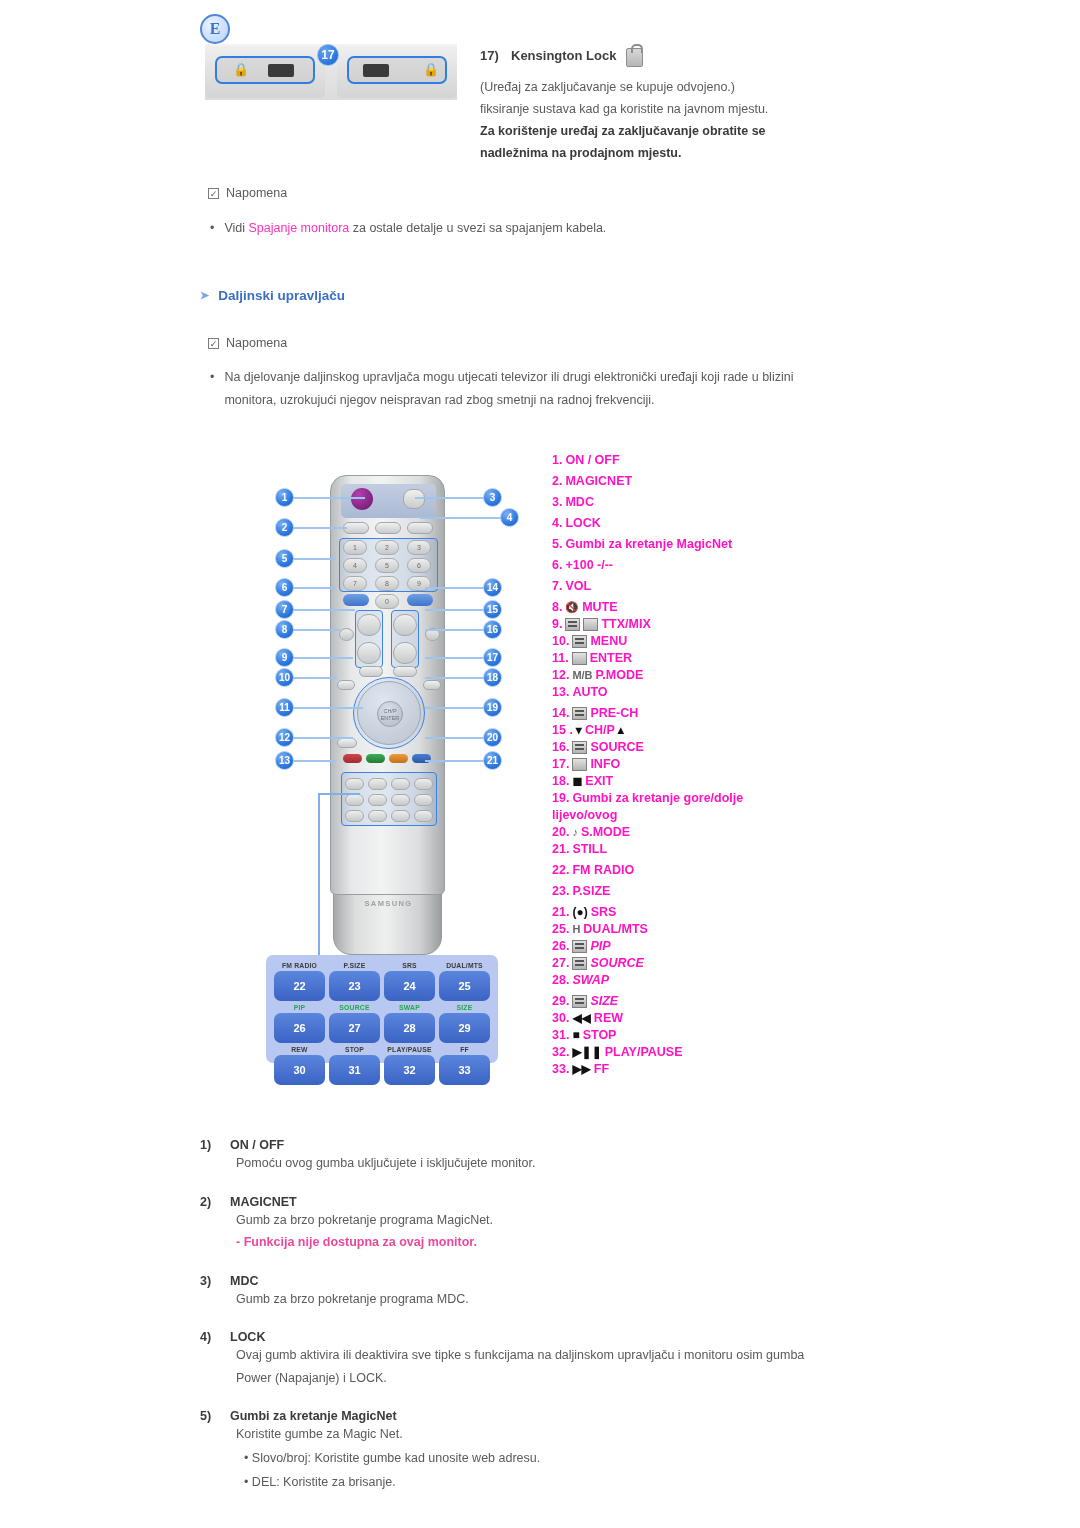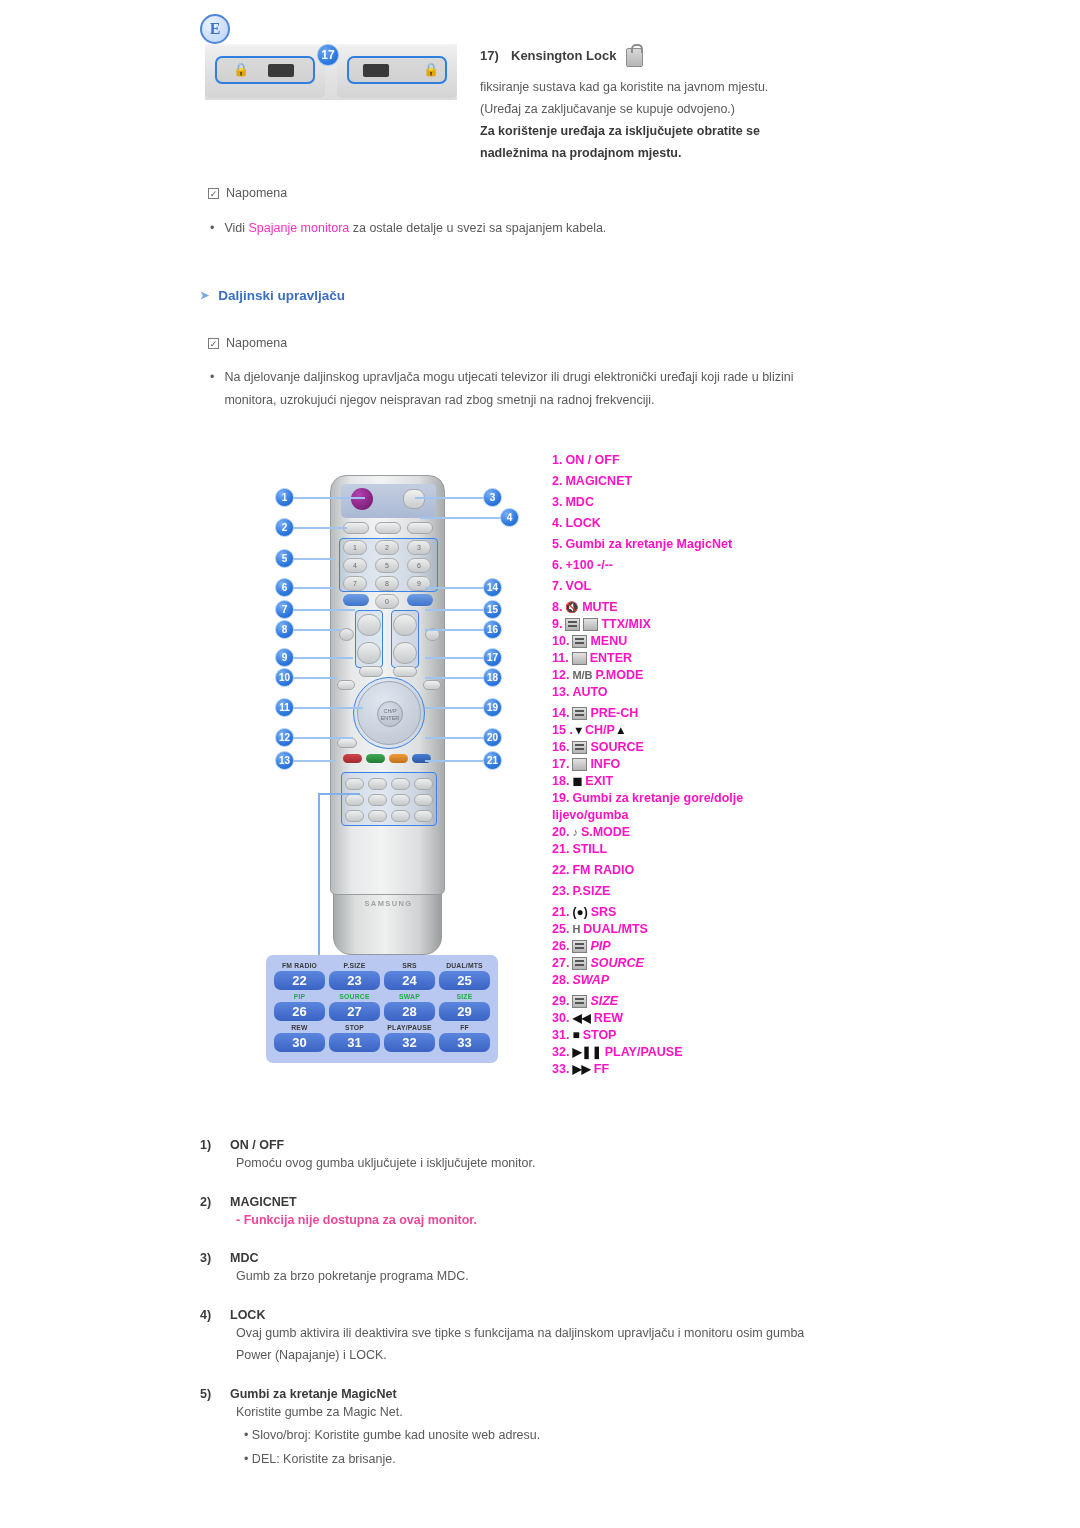--- a/index.html
+++ b/index.html
@@ -216,23 +216,23 @@
     position: absolute; left: 266px; top: 955px;
     width: 232px; height: 108px;
     background: #b9c8f0; border-radius: 7px;
     padding: 7px 8px;
   }
   .legend-grid { display: grid; grid-template-columns: repeat(4, 1fr); gap: 3px 4px; }
   .lg-cell { text-align: center; }
   .lg-label { font-size: 6.8px; font-weight: bold; color: #3a3a3a; letter-spacing: .2px; }
   .lg-label.green { color: #1faa46; }
   .lg-key {
-    margin-top: 2px; height: 19px; border-radius: 7px;
+    margin-top: 2px; height: 30px; border-radius: 7px;
     background: linear-gradient(180deg,#5b86dd,#3a63c4);
-    color: #ffffff; font-size: 13px; font-weight: bold;
+    color: #ffffff; font-size: 11px; font-weight: bold;
     display: flex; align-items: center; justify-content: center;
   }
   .legend-stem { position: absolute; left: 318px; top: 793px; width: 1.6px; height: 162px; background: #7fb0ea; }
   .legend-stem2 { position: absolute; left: 318px; top: 793px; width: 42px; height: 1.6px; background: #7fb0ea; }
 
   
   .mlist {
     position: absolute; left: 552px; top: 453px; width: 240px;
     color: #ff13c2; font-weight: bold; font-size: 12.5px;
   }
@@ -284,23 +284,23 @@
   </div>
   <div class="callout-17">17</div>
 
   <div class="ken-wrap">
     <div class="ken-title">
       <span class="ken-num">17)</span>
       <span>Kensington Lock</span>
       <span class="lock-icon-img"></span>
     </div>
     <div class="ken-body">
+      <div>(Uređaj za zaključavanje se kupuje odvojeno.)</div>
       <div>fiksiranje sustava kad ga koristite na javnom mjestu.</div>
-      <div>(Uređaj za zaključavanje se kupuje odvojeno.)</div>
-      <div class="bold">Za korištenje uređaja za isključujete obratite se</div>
+      <div class="bold">Za korištenje uređaj za zaključavanje obratite se</div>
       <div class="bold">nadležnima na prodajnom mjestu.</div>
     </div>
   </div>
 
   <div class="note-head" style="left:208px; top:186px;">
     <span class="note-chk">✓</span>
     <span>Napomena</span>
   </div>
   <div class="bullet-line" style="left:210px; top:217px; width:600px;">
     <span class="bullet-dot">•</span>
@@ -583,21 +583,21 @@
       <div class="mrow">
         <span class="idx">18.</span>
         <span class="glyph-dark">◼</span>
         <span class="">EXIT</span>
       </div>
       <div class="mrow">
         <span class="idx">19.</span>
         <span class="">Gumbi za kretanje gore/dolje</span>
       </div>
       <div class="mrow">
-        <span class="">lijevo/gumba</span>
+        <span class="">lijevo/ovog</span>
       </div>
       <div class="mrow">
         <span class="idx">20.</span>
         <span class="glyph-gray">♪</span>
         <span class="">S.MODE</span>
       </div>
       <div class="mrow loose">
         <span class="idx">21.</span>
         <span class="">STILL</span>
       </div>
@@ -669,20 +669,21 @@
         <div class="d-body">
           <div>Pomoću ovog gumba uključujete i isključujete monitor.</div>
         </div>
       </div>
       <div class="d-item">
         <div class="d-head">
           <span class="d-num">2)</span>
           <span>MAGICNET</span>
         </div>
         <div class="d-body">
+          <div>Gumb za brzo pokretanje programa MagicNet.</div>
           <div class="bold">- Funkcija nije dostupna za ovaj monitor.</div>
         </div>
       </div>
       <div class="d-item">
         <div class="d-head">
           <span class="d-num">3)</span>
           <span>MDC</span>
         </div>
         <div class="d-body">
           <div>Gumb za brzo pokretanje programa MDC.</div>

